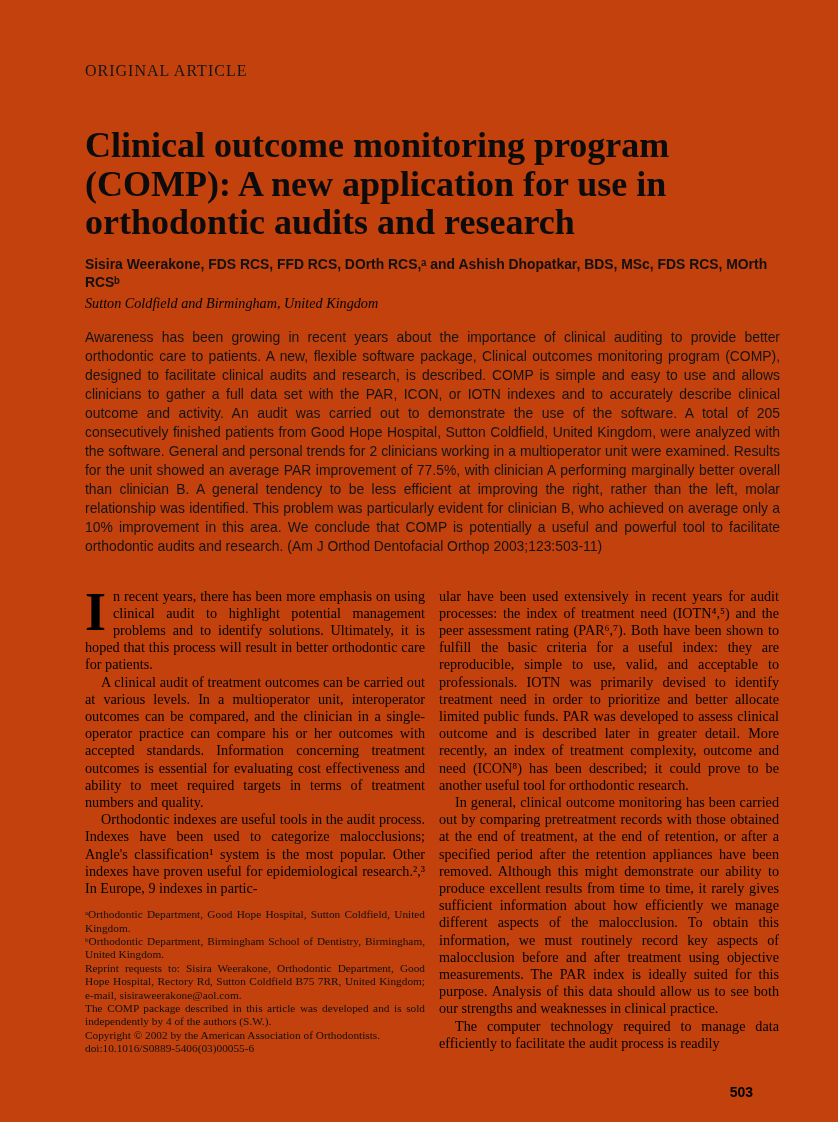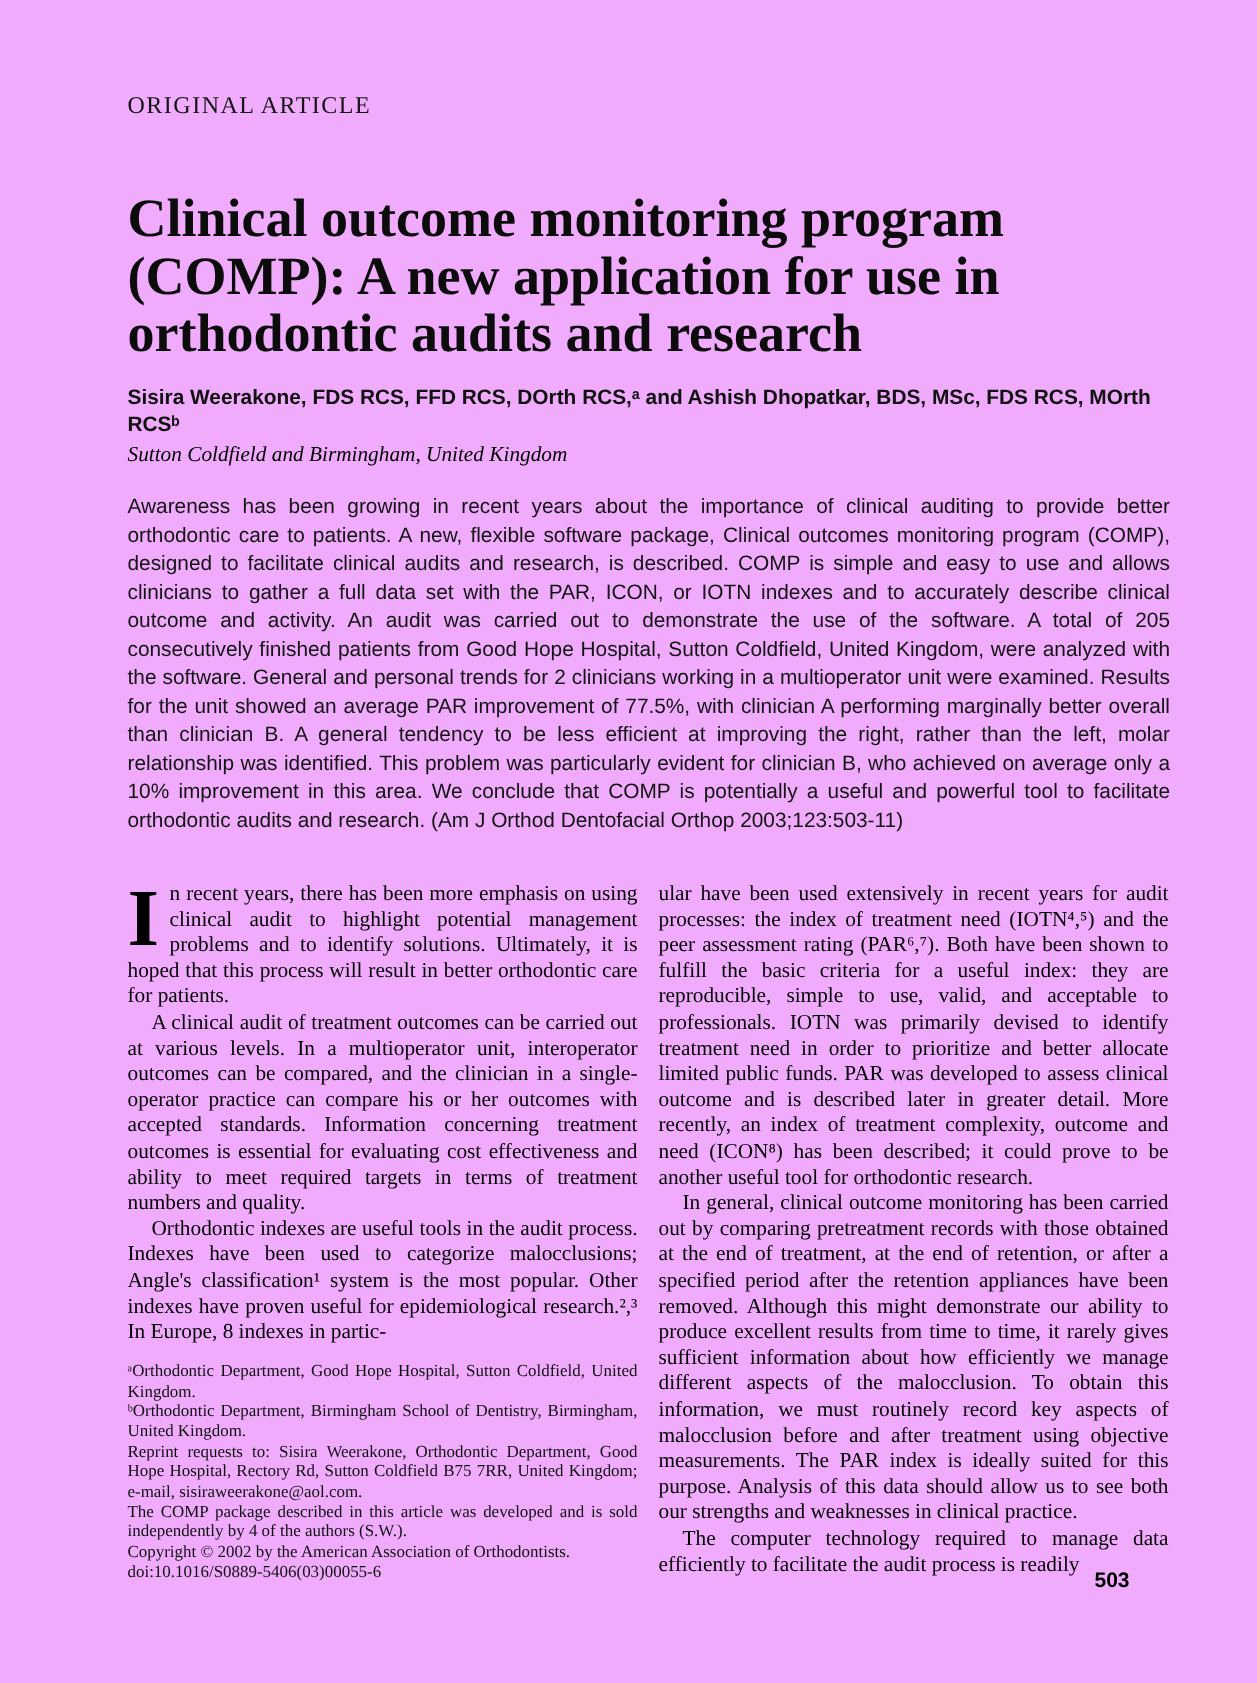--- a/index.html
+++ b/index.html
@@ -1,17 +1,17 @@
 <!DOCTYPE html>
 <html><head>
 <meta charset="utf-8">
 <style>
   html,body { margin:0; padding:0; background:#ffffff; }
   .page {
-    position:relative; width:838px; height:1122px; background:#f0abfc;
+    position:relative; width:838px; height:1122px; background:#c2410c;
     color:#000; overflow:hidden;
     font-family:"Liberation Serif","DejaVu Serif","DejaVu Sans",serif;
   }
   .content { position:absolute; left:85px; top:0; width:695px; }
 
   .kicker {
     margin-top:62px;
     font:400 16px/18px "Liberation Serif","DejaVu Serif",serif;
     letter-spacing:1px; color:#161616;
   }
@@ -47,21 +47,21 @@
     font:700 54px/42px "Liberation Serif","DejaVu Serif",serif;
     margin:3px 7px 0 0;
   }
   .footnotes {
     margin-top:11px;
     font:400 11.3px/13.4px "Liberation Serif","DejaVu Serif",serif;
     text-align:justify; color:#101010;
   }
   .footnotes p { margin:0; }
   .pagenum {
-    position:absolute; top:1045px; right:85px;
+    position:absolute; top:1084px; right:85px;
     font:700 14px/16px "Liberation Sans","DejaVu Sans",sans-serif;
   }
 </style>
 </head>
 <body>
 
 <div class="page">
   <div class="content">
 
     <div class="kicker">ORIGINAL ARTICLE</div>
@@ -76,21 +76,21 @@
 
     <div class="abstract">Awareness has been growing in recent years about the importance of clinical auditing to provide better orthodontic care to patients. A new, flexible software package, Clinical outcomes monitoring program (COMP), designed to facilitate clinical audits and research, is described. COMP is simple and easy to use and allows clinicians to gather a full data set with the PAR, ICON, or IOTN indexes and to accurately describe clinical outcome and activity. An audit was carried out to demonstrate the use of the software. A total of 205 consecutively finished patients from Good Hope Hospital, Sutton Coldfield, United Kingdom, were analyzed with the software. General and personal trends for 2 clinicians working in a multioperator unit were examined. Results for the unit showed an average PAR improvement of 77.5%, with clinician A performing marginally better overall than clinician B. A general tendency to be less efficient at improving the right, rather than the left, molar relationship was identified. This problem was particularly evident for clinician B, who achieved on average only a 10% improvement in this area. We conclude that COMP is potentially a useful and powerful tool to facilitate orthodontic audits and research. (Am J Orthod Dentofacial Orthop 2003;123:503-11)</div>
 
     <div class="columns">
 
       <div class="col">
         <p>
           <span class="dropcap">I</span><span>n recent years, there has been more emphasis on using clinical audit to highlight potential management problems and to identify solutions. Ultimately, it is hoped that this process will result in better orthodontic care for patients.</span>
         </p>
         <p class="indent">A clinical audit of treatment outcomes can be carried out at various levels. In a multioperator unit, interoperator outcomes can be compared, and the clinician in a single-operator practice can compare his or her outcomes with accepted standards. Information concerning treatment outcomes is essential for evaluating cost effectiveness and ability to meet required targets in terms of treatment numbers and quality.</p>
-        <p class="indent">Orthodontic indexes are useful tools in the audit process. Indexes have been used to categorize malocclusions; Angle's classification¹ system is the most popular. Other indexes have proven useful for epidemiological research.²,³ In Europe, 8 indexes in partic-</p>
+        <p class="indent">Orthodontic indexes are useful tools in the audit process. Indexes have been used to categorize malocclusions; Angle's classification¹ system is the most popular. Other indexes have proven useful for epidemiological research.²,³ In Europe, 9 indexes in partic-</p>
 
         <div class="footnotes">
           <p>ᵃOrthodontic Department, Good Hope Hospital, Sutton Coldfield, United Kingdom.</p>
           <p>ᵇOrthodontic Department, Birmingham School of Dentistry, Birmingham, United Kingdom.</p>
           <p>Reprint requests to: Sisira Weerakone, Orthodontic Department, Good Hope Hospital, Rectory Rd, Sutton Coldfield B75 7RR, United Kingdom; e-mail, sisiraweerakone@aol.com.</p>
           <p>The COMP package described in this article was developed and is sold independently by 4 of the authors (S.W.).</p>
           <p>Copyright © 2002 by the American Association of Orthodontists.</p>
           <p>doi:10.1016/S0889-5406(03)00055-6</p>
         </div>
       </div>

